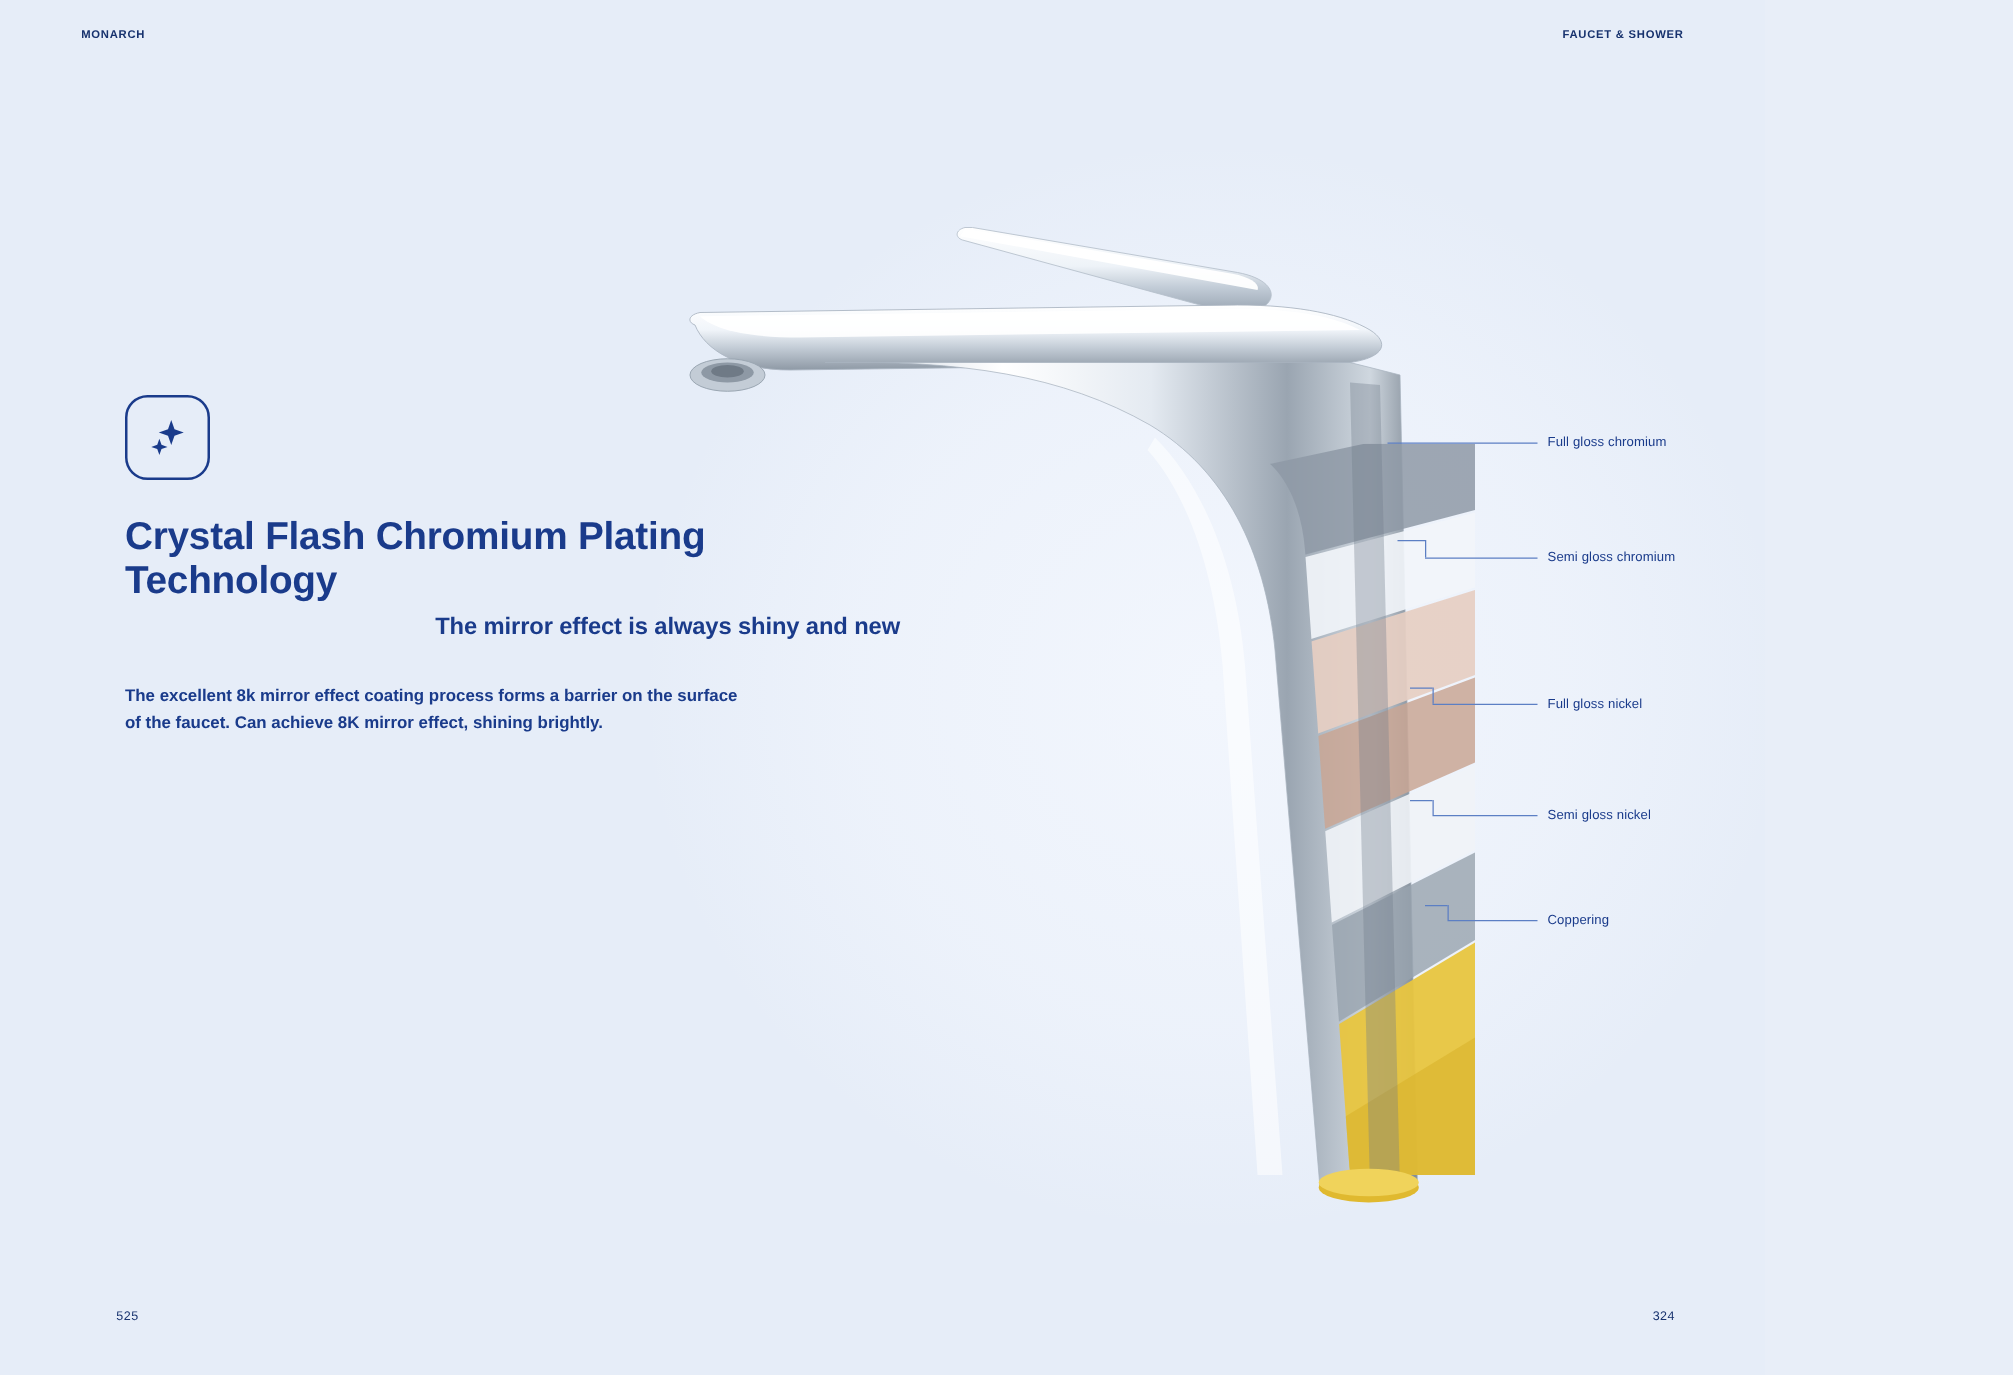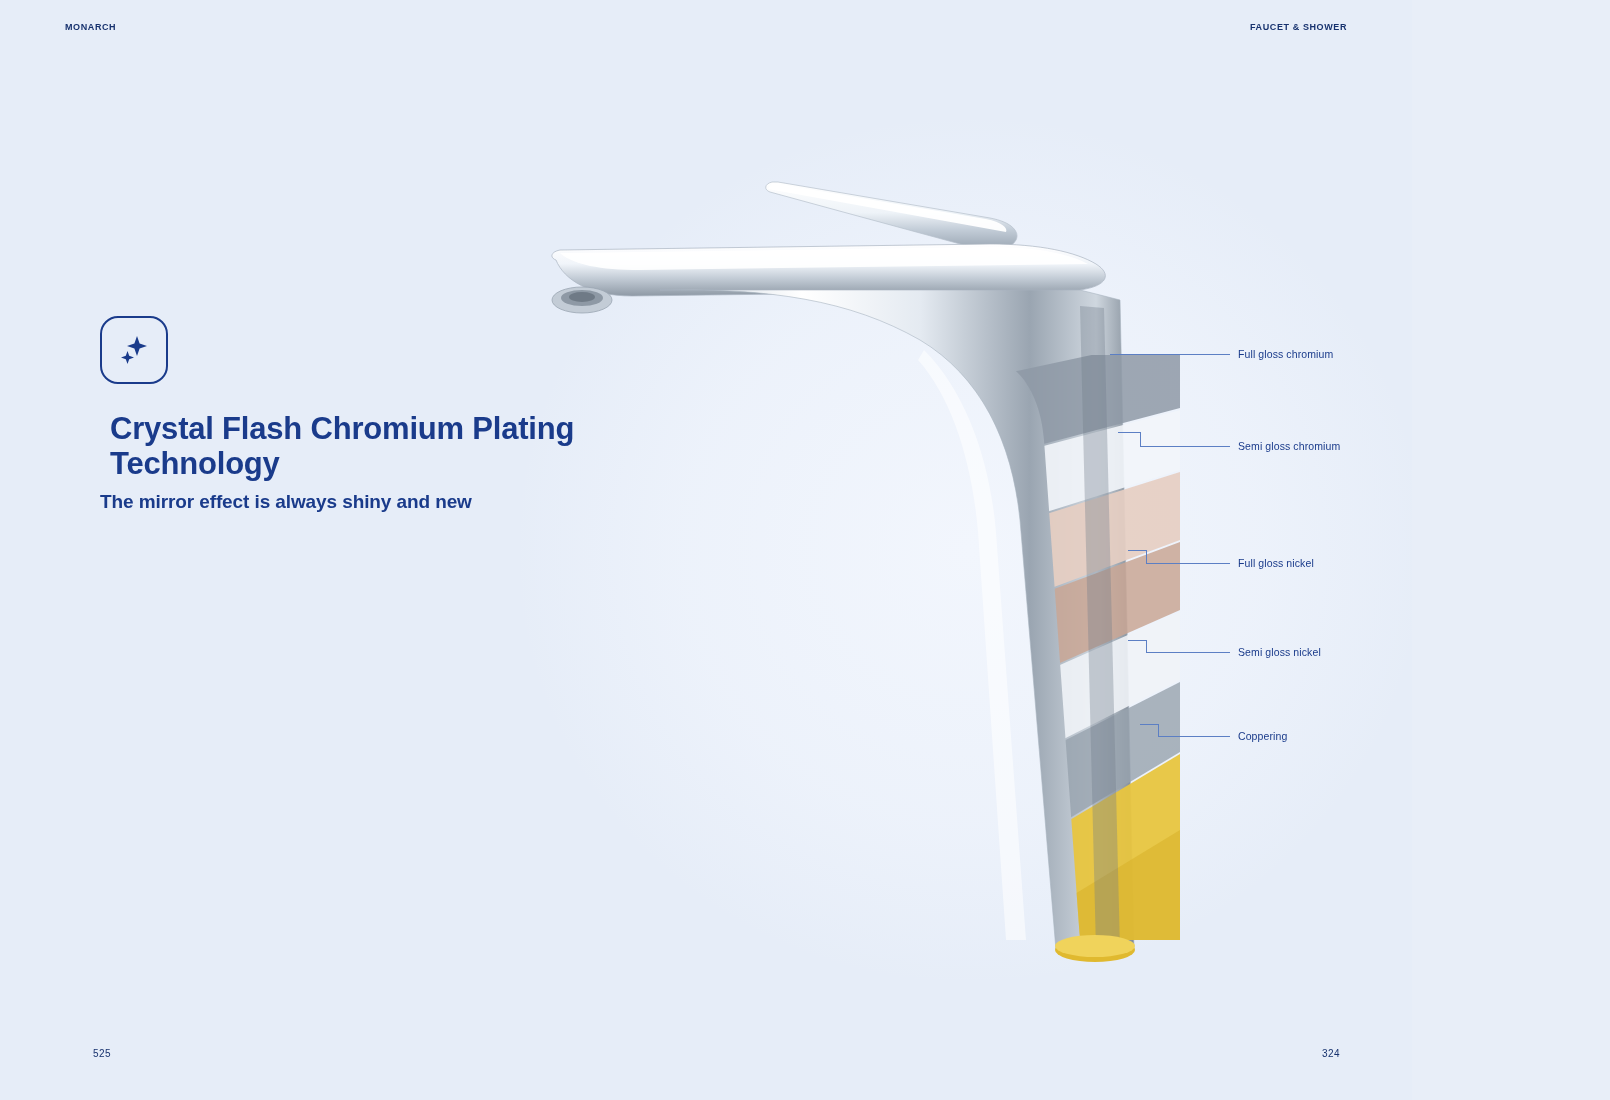--- a/index.html
+++ b/index.html
@@ -64,33 +64,34 @@
     border: 2px solid #1a3b8b;
     border-radius: 18px;
     display: flex;
     align-items: center;
     justify-content: center;
     box-sizing: border-box;
   }
   .badge svg { display: block; }
 
   h1.title {
-    margin: 28px 0 0 10px;
+    margin: 28px 0 0 0;
     font-size: 31px;
     line-height: 1.12;
     font-weight: bold;
     color: #1a3b8b;
     letter-spacing: -0.2px;
   }
   h2.subtitle {
     margin: 10px 0 0 0;
     font-size: 19px;
     font-weight: bold;
     color: #1a3b8b;
     letter-spacing: -0.1px;
+    text-align: right;
   }
   .para {
     margin-top: 34px;
     font-size: 13.5px;
     line-height: 1.55;
     color: #1a3b8b;
     font-weight: bold;
     max-width: 500px;
   }
   .para + .para { margin-top: 22px; }
@@ -226,20 +227,21 @@
         <svg width="36" height="36" viewBox="0 0 36 36">
           <path d="M21 4 L23.6 11.4 L31 14 L23.6 16.6 L21 24 L18.4 16.6 L11 14 L18.4 11.4 Z" fill="#1a3b8b"></path>
           <path d="M11.5 19 L13.2 23.8 L18 25.5 L13.2 27.2 L11.5 32 L9.8 27.2 L5 25.5 L9.8 23.8 Z" fill="#1a3b8b"></path>
         </svg>
       </span>
     </div>
 
     <h1 class="title">Crystal Flash Chromium Plating Technology</h1>
     <h2 class="subtitle">The mirror effect is always shiny and new</h2>
 
+    <p class="para">The excellent 8k mirror effect coating process forms a barrier on the surface of the faucet. Can achieve 8K mirror effect, shining brightly.</p>
   </div>
 
   <div class="leader" style="left:1110px; top:354px; width:120px;"></div>
   <div class="callout" style="left:1238px; top:348px;text-align:right;">Full gloss chromium</div>
 
   <div class="leader" style="left:1118px; top:432px; width:22px;"></div>
   <div class="leader-kink" style="left:1140px; top:432px; height:14px;"></div>
   <div class="leader" style="left:1140px; top:446px; width:90px;"></div>
   <div class="callout" style="left:1238px; top:440px;">Semi gloss chromium</div>
 

